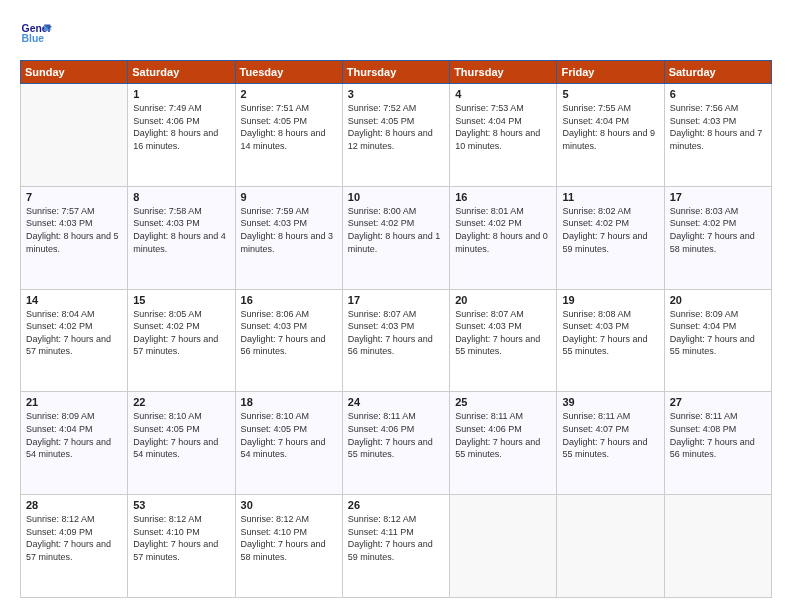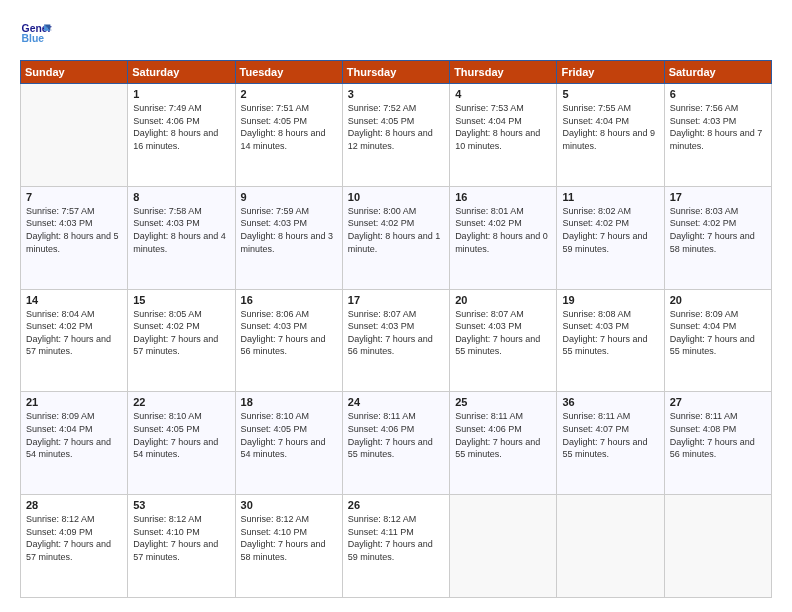--- a/index.html
+++ b/index.html
@@ -221,21 +221,21 @@
           </td>
           <td>
             <div class="day-number">24</div>
             <div class="day-info">Sunrise: 8:11 AM<br>Sunset: 4:06 PM<br>Daylight: 7 hours and 55 minutes.</div>
           </td>
           <td>
             <div class="day-number">25</div>
             <div class="day-info">Sunrise: 8:11 AM<br>Sunset: 4:06 PM<br>Daylight: 7 hours and 55 minutes.</div>
           </td>
           <td>
-            <div class="day-number">36</div>
+            <div class="day-number">39</div>
             <div class="day-info">Sunrise: 8:11 AM<br>Sunset: 4:07 PM<br>Daylight: 7 hours and 55 minutes.</div>
           </td>
           <td>
             <div class="day-number">27</div>
             <div class="day-info">Sunrise: 8:11 AM<br>Sunset: 4:08 PM<br>Daylight: 7 hours and 56 minutes.</div>
           </td>
         </tr>
         <tr>
           <td>
             <div class="day-number">28</div>

